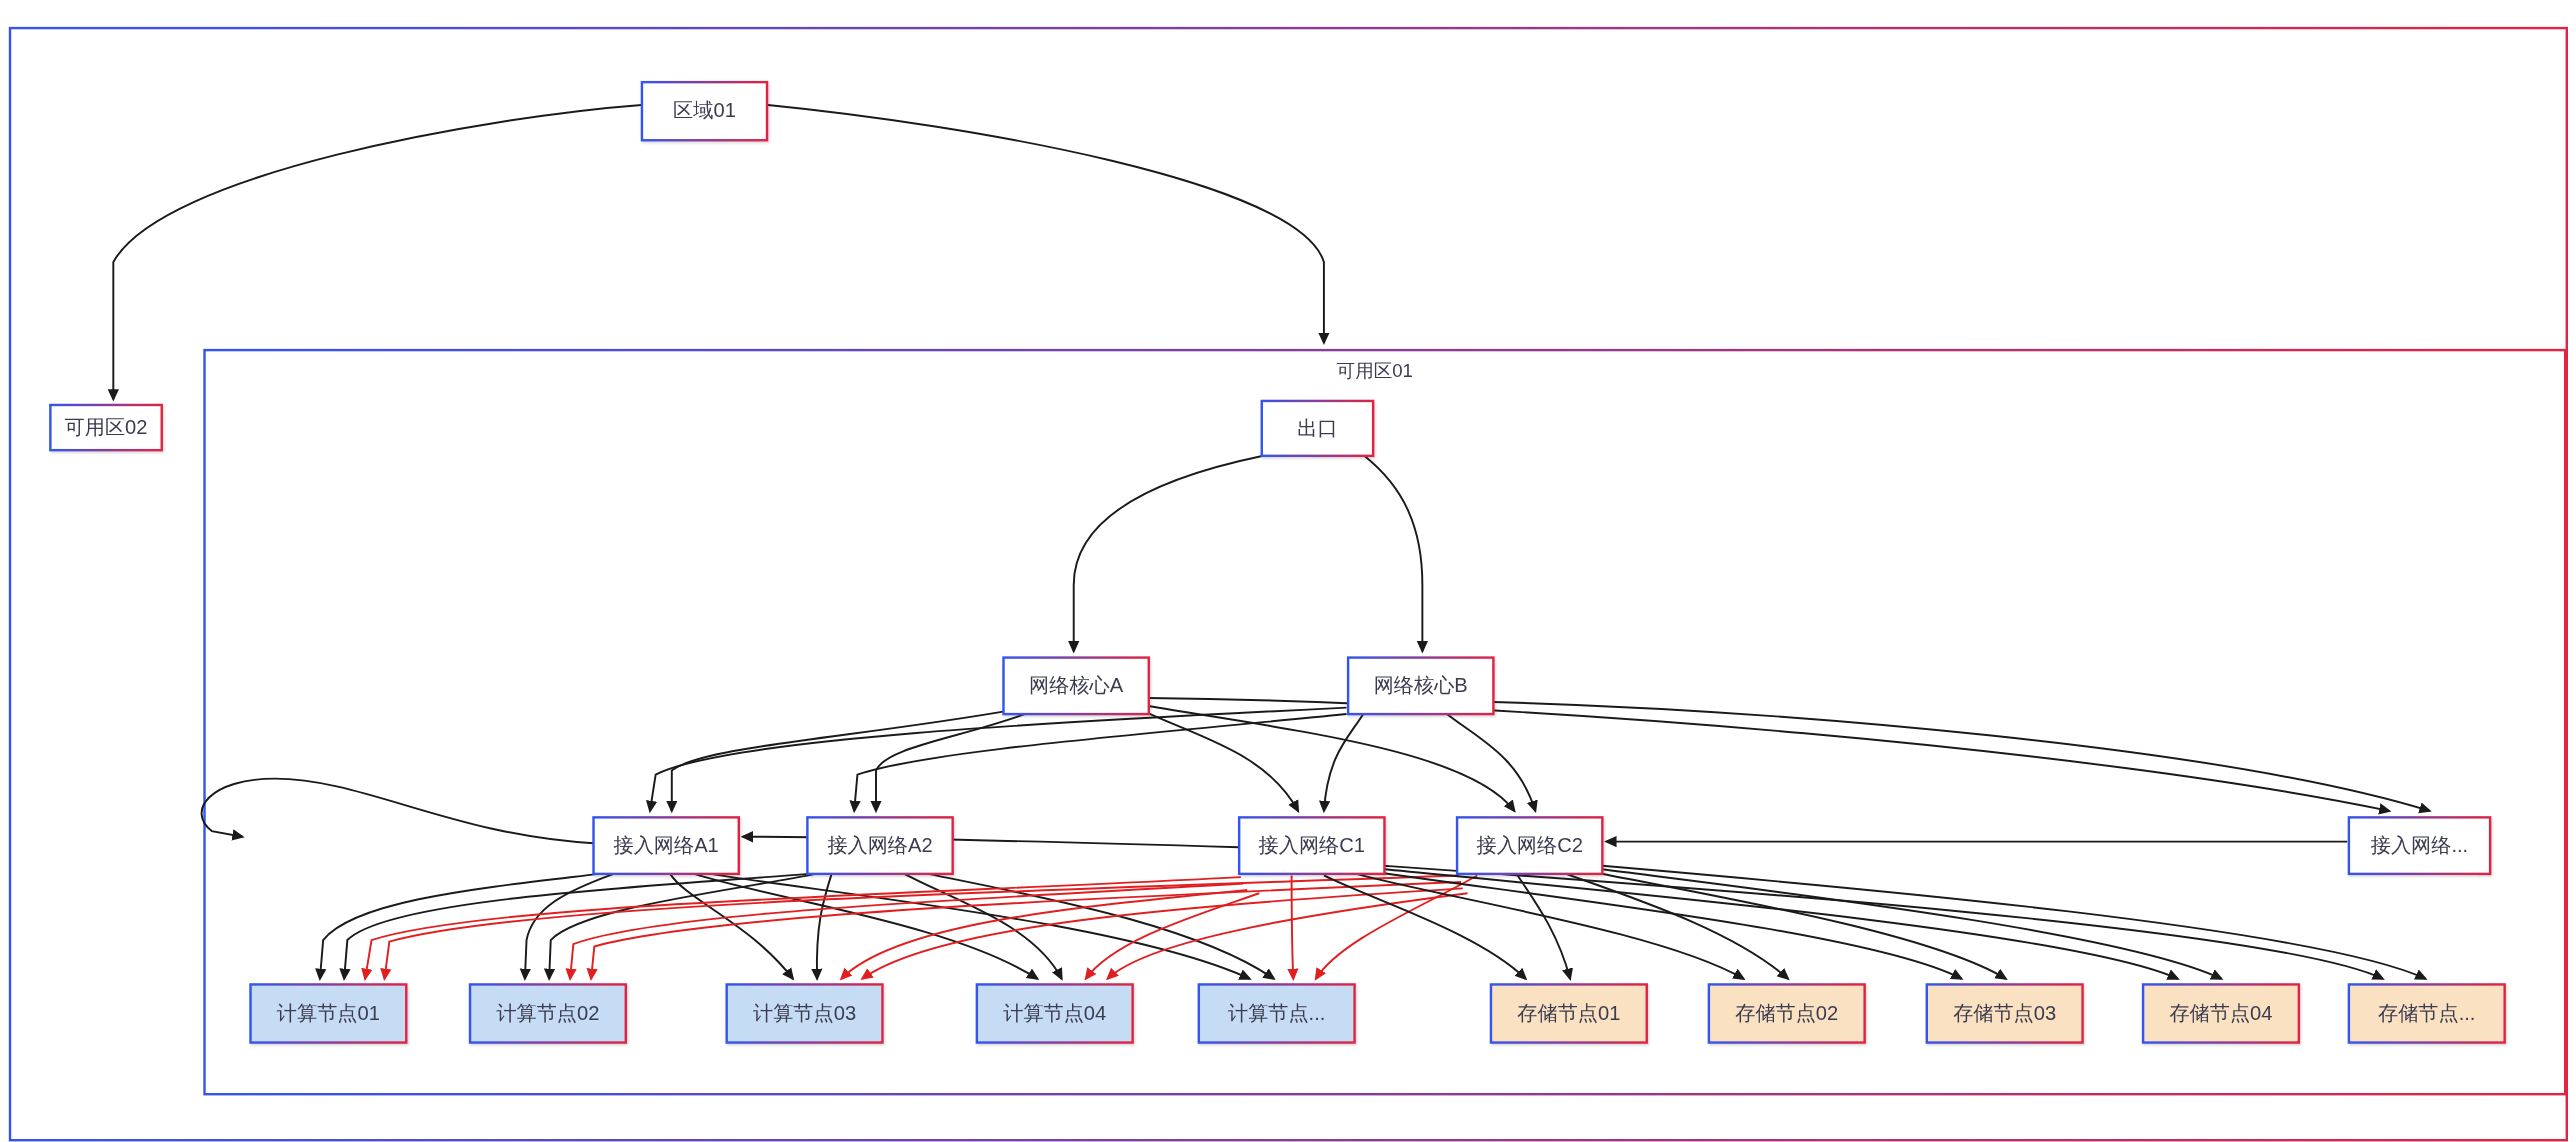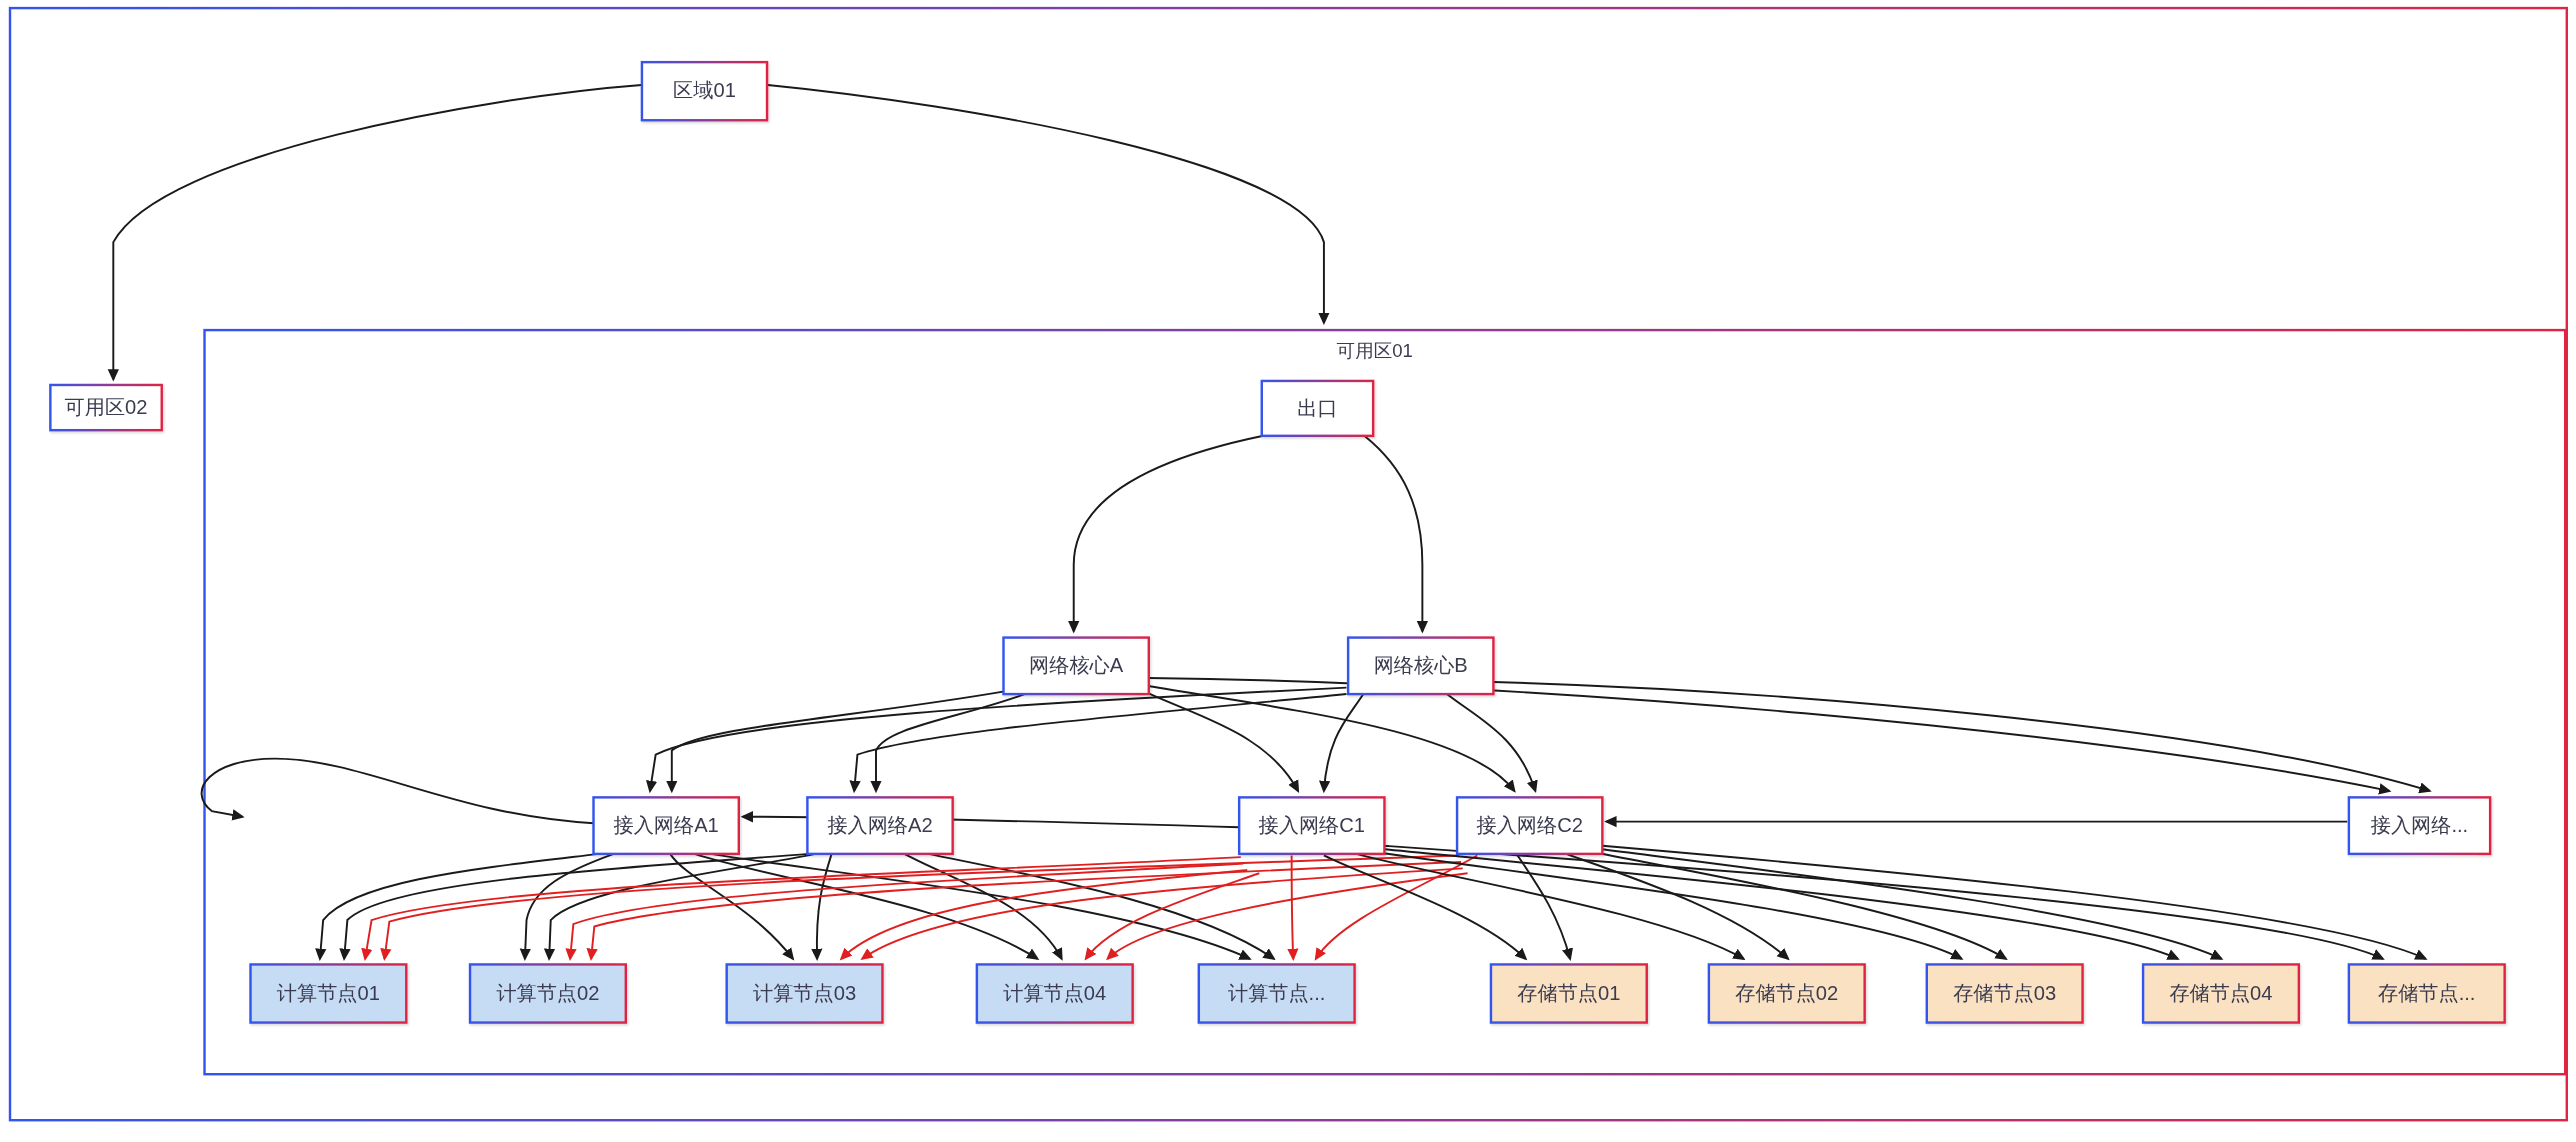--- a/index.html
+++ b/index.html
@@ -11,20 +11,21 @@
     width: 2576px;
     height: 1142px;
     font-family: "Liberation Sans", "DejaVu Sans", sans-serif;
     overflow: hidden;
   }
   #stage {
     position: relative;
     width: 2576px;
     height: 851px;
     background: #ffffff;
+    margin-top: 20px;
   }
   #diagram-svg {
     position: absolute;
     left: 0;
     top: 0;
     width: 2576px;
     height: 1142px;
   }
   .node-label {
     font-family: "Liberation Sans", "DejaVu Sans", sans-serif;

